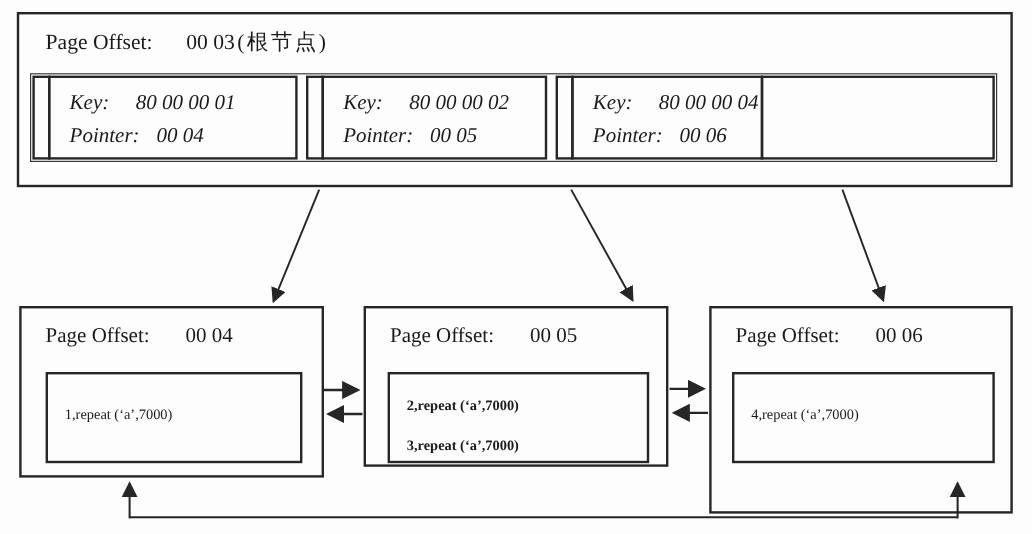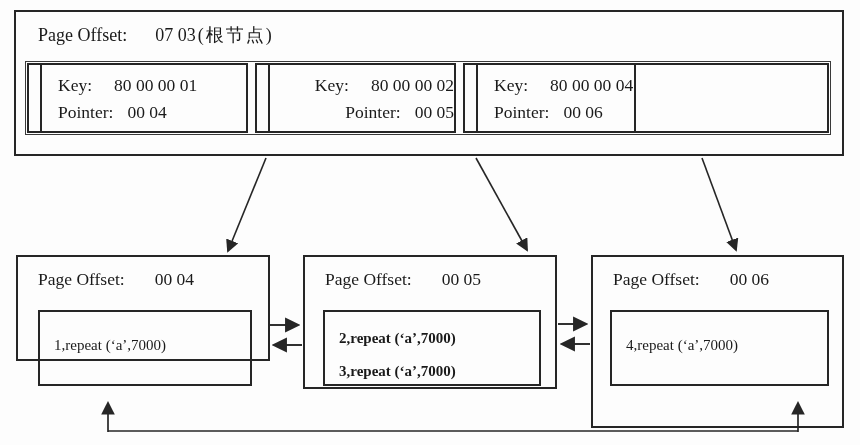--- a/index.html
+++ b/index.html
@@ -7,68 +7,68 @@
     position:relative;width:860px;height:445px;background:#fdfdfd;
     font-family:"Liberation Serif","DejaVu Serif",serif;color:#1a1a1a;overflow:hidden;
   }
   .box{position:absolute;border:2px solid #262626;background:#fdfdfd;box-sizing:border-box;}
   .label-row{position:absolute;font-size:18px;line-height:26px;white-space:nowrap;}
   .label-val{margin-left:28px;}
   .label-note{margin-left:2px;letter-spacing:2px;margin-top:46px;}
   .entry-row{
     position:absolute;left:9px;top:49px;right:11px;height:74px;
     border:1px solid #3a3a3a;box-sizing:border-box;
-    display:flex;align-items:stretch;padding:1px;
+    display:flex;align-items:stretch;padding:1px;font-style:italic;
   }
   .strip{width:15px;border:2px solid #262626;box-sizing:border-box;flex:none;}
   .kcell{border:2px solid #262626;box-sizing:border-box;margin-left:-2px;flex:none;
          padding:7px 0 0 16px;font-size:17.5px;line-height:27px;white-space:nowrap;}
   .kcell .v1{margin-left:22px;}
   .kcell .v2{margin-left:14px;}
   .gap7{margin-left:7px;}
   .empty-cell{flex:1;border:2px solid #262626;box-sizing:border-box;margin-left:-2px;}
   .leaf-label{position:absolute;left:20px;top:12px;font-size:17.5px;white-space:nowrap;}
   .leaf-label .label-val{margin-left:30px;}
   .leaf-inner{position:absolute;border:2px solid #262626;box-sizing:border-box;
-              font-size:15px;white-space:nowrap;}
+              font-size:12px;white-space:nowrap;}
   .rows-1{padding:20px 0 0 14px;line-height:26px;}
   .rows-2{padding:10px 0 0 14px;line-height:33px;}
   svg.overlay{position:absolute;left:0;top:0;pointer-events:none;}
 </style>
 </head>
 <body>
 
 <div class="stage">
 
   <div class="box" style="left:14px;top:10px;width:830px;height:146px;">
     <div class="label-row" style="left:22px;top:10px;">
-      <span>Page Offset:</span><span class="label-val">07 03</span><span class="label-note">(根节点)</span>
+      <span>Page Offset:</span><span class="label-val">00 03</span><span class="label-note">(根节点)</span>
     </div>
 
     <div class="entry-row">
       <div class="strip"></div>
       <div class="kcell" style="width:208px;">
         <div><span>Key:</span><span class="v1">80 00 00 01</span></div>
         <div><span>Pointer:</span><span class="v2">00 04</span></div>
       </div>
       <div class="strip gap7"></div>
-      <div class="kcell" style="width:188px;text-align:right;">
+      <div class="kcell" style="width:188px;">
         <div><span>Key:</span><span class="v1">80 00 00 02</span></div>
         <div><span>Pointer:</span><span class="v2">00 05</span></div>
       </div>
       <div class="strip gap7"></div>
       <div class="kcell" style="width:160px;">
         <div><span>Key:</span><span class="v1">80 00 00 04</span></div>
         <div><span>Pointer:</span><span class="v2">00 06</span></div>
       </div>
       <div class="empty-cell"></div>
     </div>
   </div>
 
-  <div class="box" style="left:16px;top:255px;width:254px;height:106px;">
+  <div class="box" style="left:16px;top:255px;width:254px;height:143px;">
     <div class="leaf-label">
       <span>Page Offset:</span><span class="label-val">00 04</span>
     </div>
     <div class="leaf-inner rows-1" style="left:20px;top:53px;width:214px;height:76px;">
       <div>1,repeat (‘a’,7000)</div>
     </div>
   </div>
 
   <div class="box" style="left:303px;top:255px;width:254px;height:134px;">
     <div class="leaf-label">

